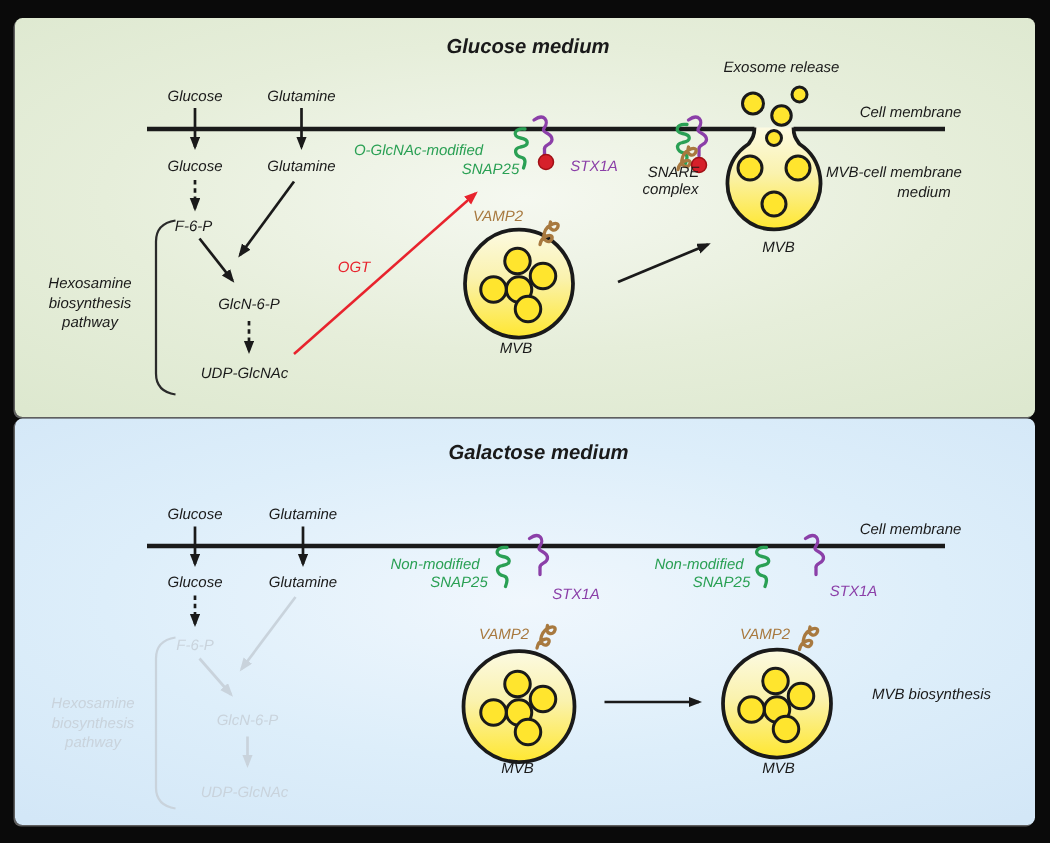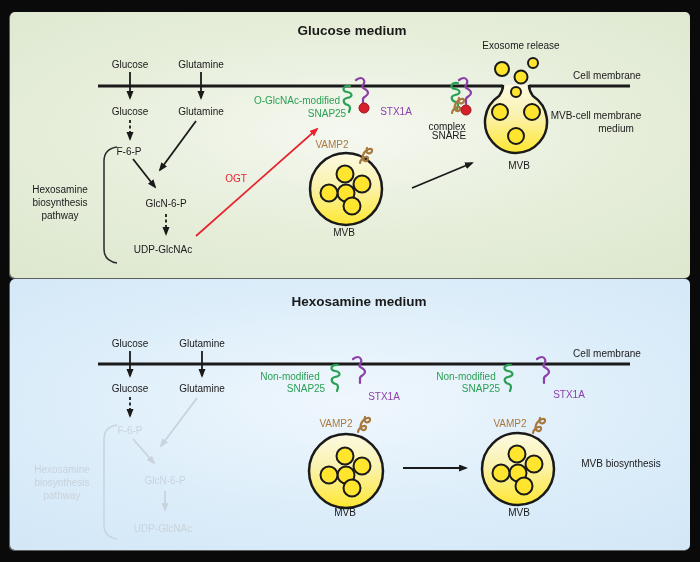--- a/index.html
+++ b/index.html
@@ -1,17 +1,17 @@
 <!DOCTYPE html>
 <html><head>
 <meta charset="utf-8">
 <style>
   html,body{margin:0;padding:0;background:#000;}
   #canvas{position:relative;width:700px;height:562px;background:#0a0a0a;overflow:hidden;
-          font-family:"Liberation Sans","DejaVu Sans",sans-serif;}
+          font-family:"Liberation Sans","DejaVu Sans",sans-serif;font-style:italic;}
   .panel{position:absolute;left:10px;width:680px;border-radius:5px;
          box-shadow:-1px 1px 0 rgba(255,255,255,.35);}
   #panel-glucose{top:12px;height:266px;
     background:radial-gradient(ellipse 75% 70% at 50% 45%, #f5f8f0 0%, #e6eeda 55%, #dde8cf 100%);}
   #panel-galactose{top:279px;height:271px;
     background:radial-gradient(ellipse 75% 70% at 50% 45%, #f0f7fd 0%, #ddeefa 55%, #d3e7f7 100%);}
   svg{position:absolute;left:0;top:0;}
   .lbl{position:absolute;transform:translate(-50%,-50%);font-size:10px;line-height:12px;
        color:#1a1a1a;white-space:nowrap;}
   .title{font-weight:bold;font-size:13.5px;}
@@ -178,33 +178,33 @@
   <div class="lbl" style="left:607px;top:76px">Cell membrane</div>
   <div class="lbl" style="left:130px;top:112px">Glucose</div>
   <div class="lbl" style="left:201px;top:112px">Glutamine</div>
   <div class="lbl" style="left:129px;top:152px">F-6-P</div>
   <div class="lbl" style="left:166px;top:204px">GlcN-6-P</div>
   <div class="lbl" style="left:163px;top:250px">UDP-GlcNAc</div>
   <div class="lbl" style="left:60px;top:190px">Hexosamine</div>
   <div class="lbl" style="left:60px;top:203px">biosynthesis</div>
   <div class="lbl" style="left:60px;top:216px">pathway</div>
   <div class="lbl red" style="left:236px;top:179px">OGT</div>
-  <div class="lbl green" style="left:297px;top:101px">O-GlcNAc-modified</div>
+  <div class="lbl green" style="left:279px;top:101px">O-GlcNAc-modified</div>
   <div class="lbl green" style="left:327px;top:114px">SNAP25</div>
   <div class="lbl purple" style="left:396px;top:112px">STX1A</div>
   <div class="lbl brown" style="left:332px;top:145px">VAMP2</div>
   <div class="lbl" style="left:344px;top:233px">MVB</div>
-  <div class="lbl" style="left:449px;top:136px">SNARE</div>
+  <div class="lbl" style="left:449px;top:116px">SNARE</div>
   <div class="lbl" style="left:447px;top:127px">complex</div>
   <div class="lbl" style="left:521px;top:46px">Exosome release</div>
   <div class="lbl" style="left:596px;top:116px">MVB-cell membrane</div>
   <div class="lbl" style="left:616px;top:129px">medium</div>
   <div class="lbl" style="left:519px;top:166px">MVB</div>
 
-  <div class="lbl title" style="left:359px;top:302px">Hexosamine medium</div>
+  <div class="lbl title" style="left:359px;top:302px">Galactose medium</div>
   <div class="lbl" style="left:130px;top:344px">Glucose</div>
   <div class="lbl" style="left:202px;top:344px">Glutamine</div>
   <div class="lbl" style="left:607px;top:354px">Cell membrane</div>
   <div class="lbl" style="left:130px;top:389px">Glucose</div>
   <div class="lbl" style="left:202px;top:389px">Glutamine</div>
   <div class="lbl gray" style="left:130px;top:431px">F-6-P</div>
   <div class="lbl gray" style="left:165px;top:481px">GlcN-6-P</div>
   <div class="lbl gray" style="left:163px;top:529px">UDP-GlcNAc</div>
   <div class="lbl gray" style="left:62px;top:470px">Hexosamine</div>
   <div class="lbl gray" style="left:62px;top:483px">biosynthesis</div>

